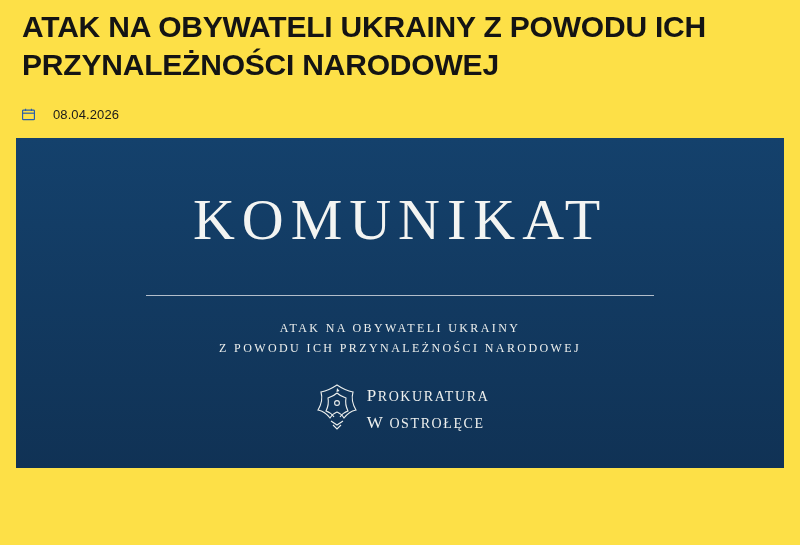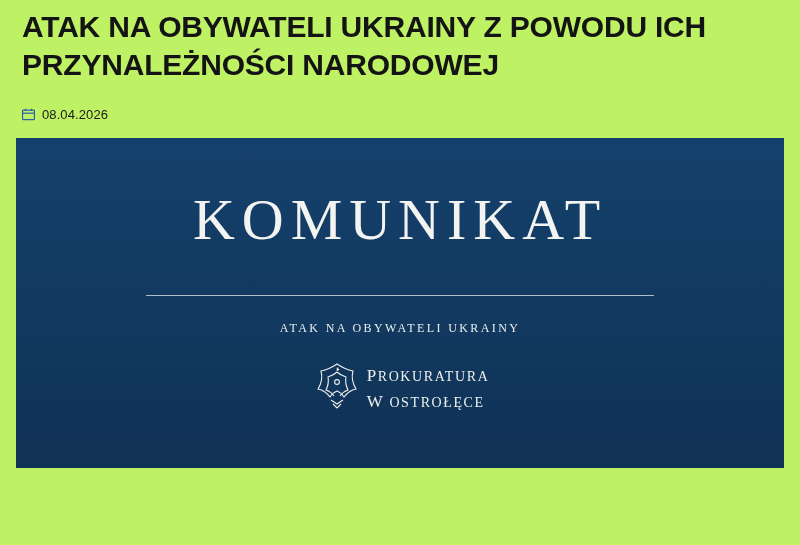--- a/index.html
+++ b/index.html
@@ -11,36 +11,36 @@
     width: 800px;
     height: 545px;
     overflow: hidden;
     font-family: "Liberation Sans", sans-serif;
     color: #1a1a1a;
   }
   .page {
     width: 800px;
     height: 545px;
     position: relative;
-    background: #bef264;
+    background: #fde047;
   }
   .article-title {
     font-size: 30px;
     line-height: 1.28;
     font-weight: bold;
     letter-spacing: -0.2px;
     color: #141414;
     padding: 8px 22px 0 22px;
     margin: 0;
     text-transform: uppercase;
   }
   .meta-row {
     display: flex;
     align-items: center;
-    gap: 7px;
+    gap: 18px;
     padding: 22px 22px 0 22px;
   }
   .cal-icon {
     width: 13px;
     height: 13px;
     display: block;
     flex: 0 0 auto;
   }
   .meta-date {
     font-size: 13px;
@@ -133,20 +133,21 @@
 
   <div class="banner-wrap">
     <div class="banner">
 
       <div class="banner-title">KOMUNIKAT</div>
 
       <div class="banner-rule"></div>
 
       <div class="banner-sub">
         <div>ATAK NA OBYWATELI UKRAINY</div>
+        <div>Z POWODU ICH PRZYNALEŻNOŚCI NARODOWEJ</div>
       </div>
 
       <div class="banner-footer">
         <span>
           <svg class="crest" viewBox="0 0 52 54" xmlns="http://www.w3.org/2000/svg">
             <g fill="none" stroke="#eef0ee" stroke-width="1.1">
               <path d="M26 4 C20 8 15 10 10 11 C12 18 10 24 7 29 C12 30 16 33 19 37
                        C21 34 23 32 26 31 C29 32 31 34 33 37 C36 33 40 30 45 29
                        C42 24 40 18 42 11 C37 10 32 8 26 4 Z"></path>
               <path d="M26 12 C23 15 20 16 17 17 C18 22 17 26 15 30 C18 31 21 33 23 36

